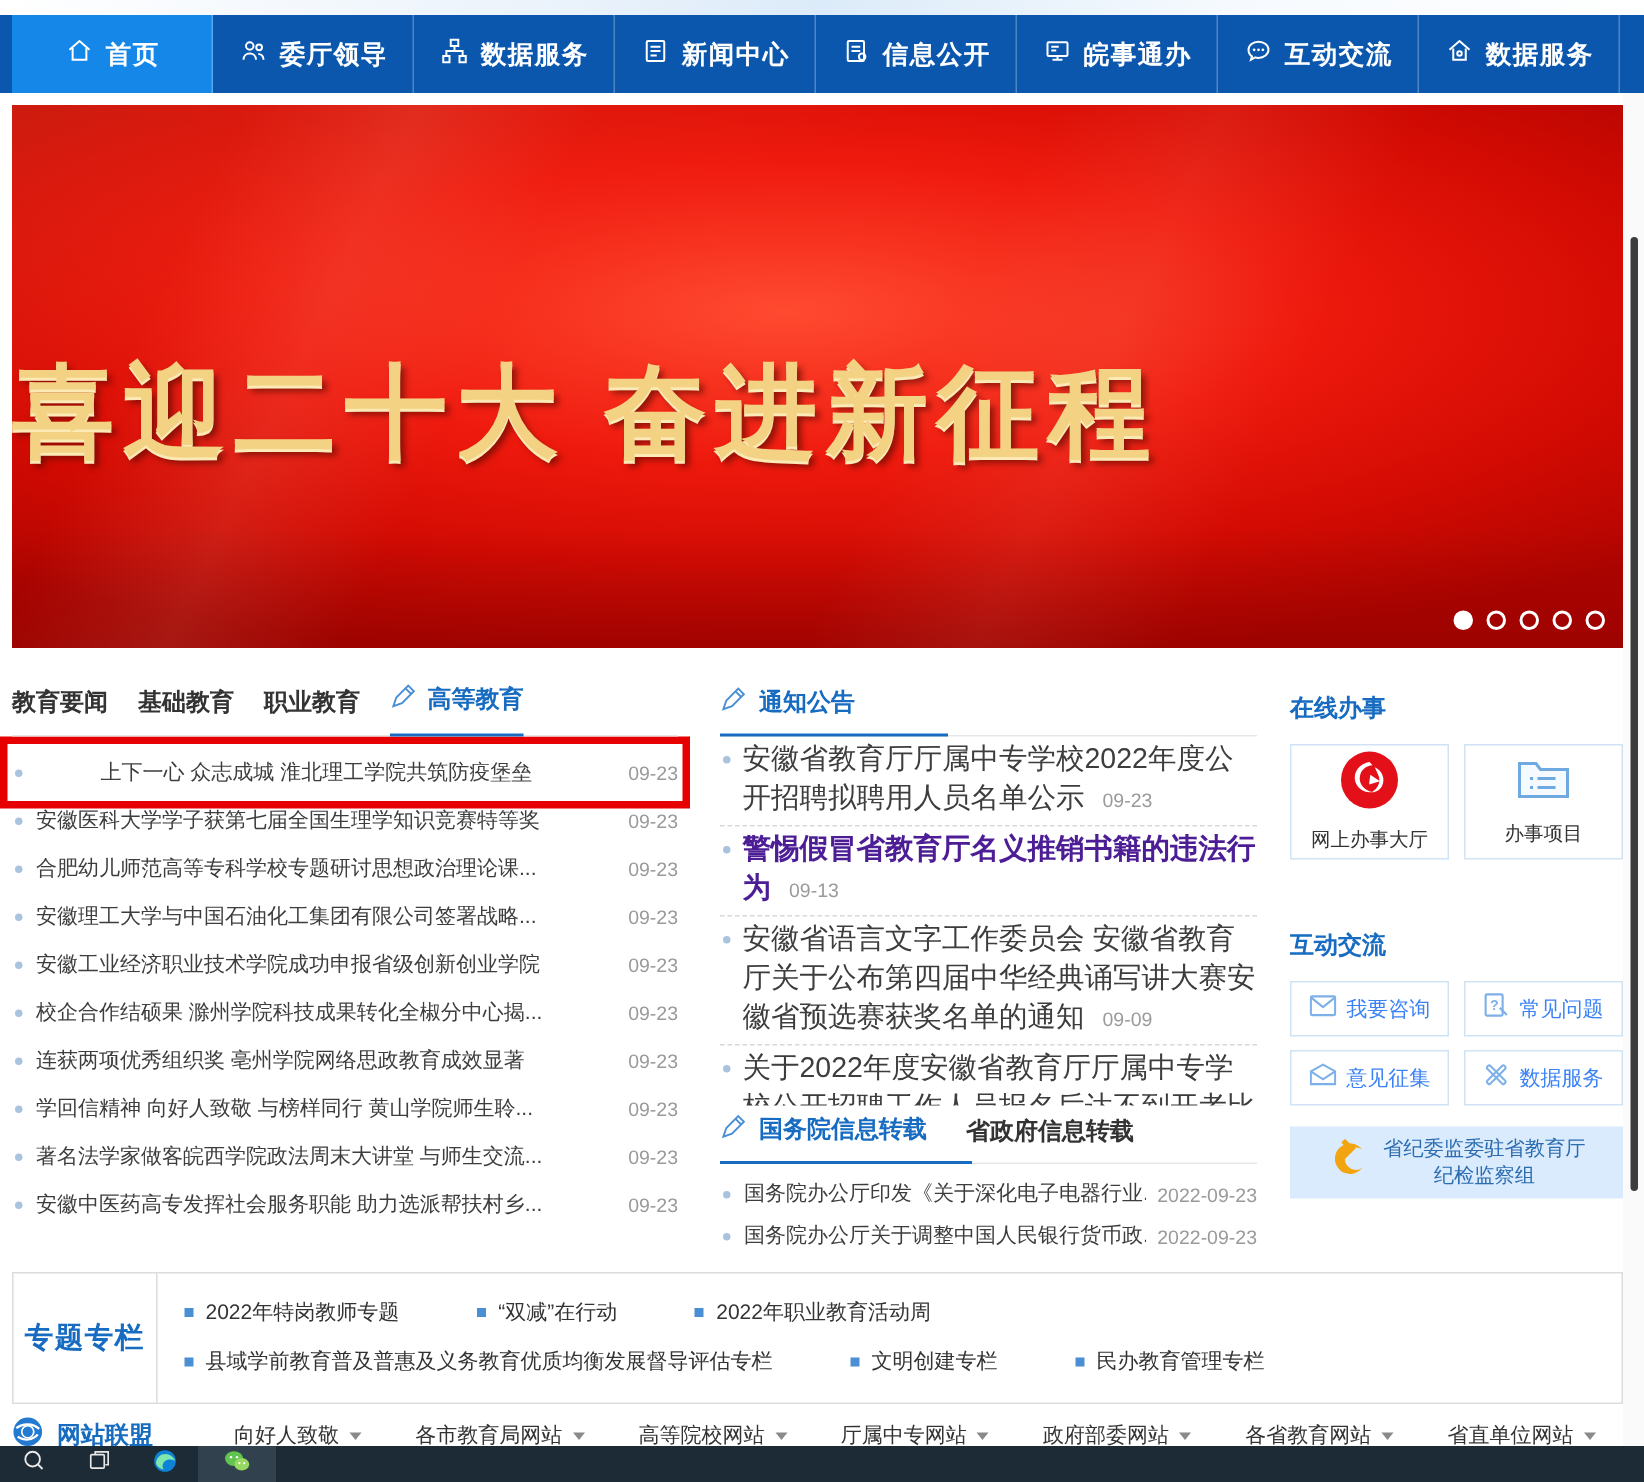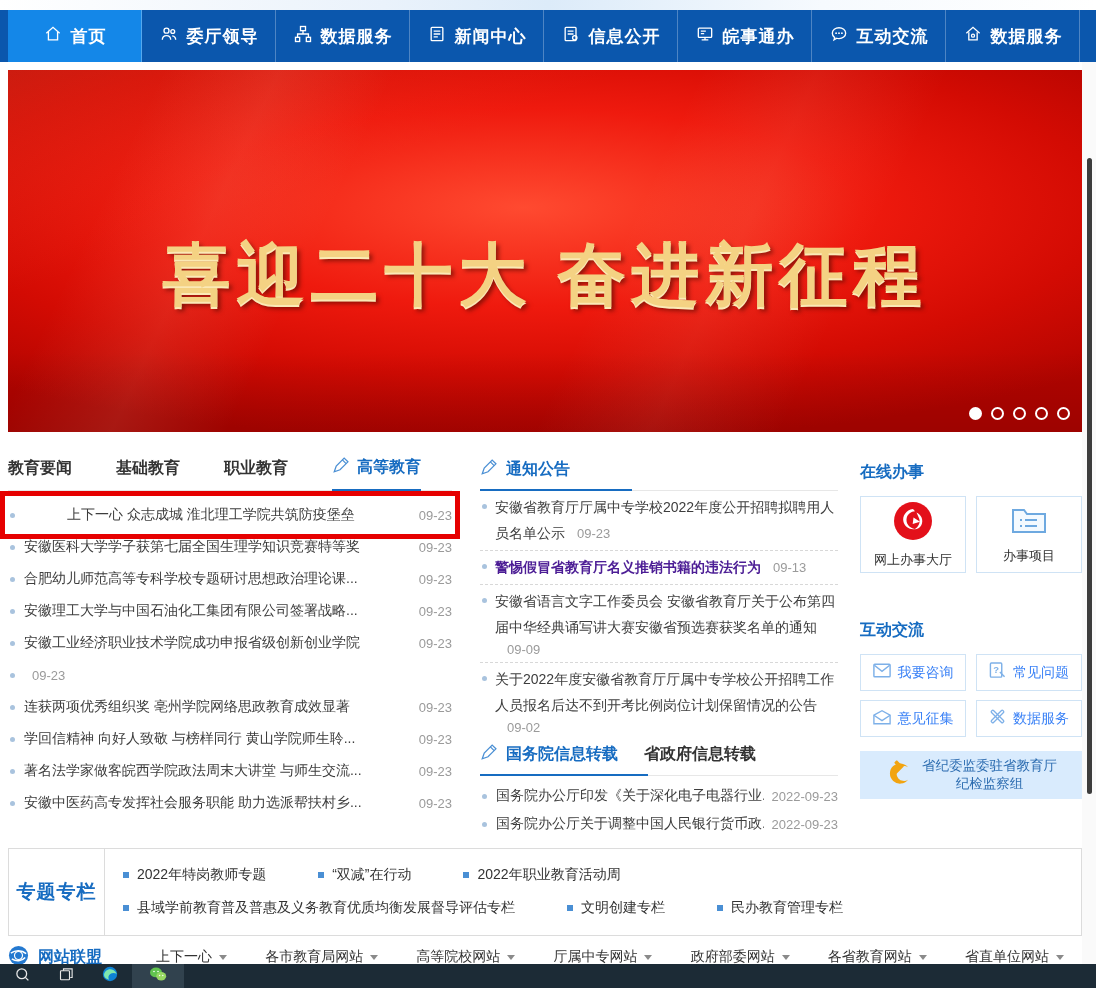--- a/index.html
+++ b/index.html
@@ -21,54 +21,54 @@
 
   
   .banner { position:absolute; left:8px; top:70px; width:1074px; height:362px; overflow:hidden;
     background:
       linear-gradient(160deg, rgba(255,120,80,.18) 0%, rgba(255,0,0,0) 30%),
       linear-gradient(0deg, rgba(120,0,0,.35) 0%, rgba(120,0,0,0) 22%),
       radial-gradient(ellipse 75% 65% at 48% 38%, #ff4a30 0%, #ef1a0e 42%, #d30b03 72%, #b10400 100%);
   }
   .banner-ray { position:absolute; left:-10%; top:0; width:120%; height:100%;
     background:linear-gradient(115deg, transparent 18%, rgba(255,210,180,.10) 26%, transparent 34%, transparent 55%, rgba(255,210,180,.08) 63%, transparent 72%); }
-  .banner-headline { position:absolute; left:0; right:0; top:160px; text-align:center;
+  .banner-headline { position:absolute; left:0; right:0; top:160px; 
     font-size:68px; font-weight:900; letter-spacing:6px; color:#f4d283;
     text-shadow:0 2px 0 #fbe9b6, 3px 4px 4px rgba(90,10,0,.65); white-space:nowrap; }
   .dots { position:absolute; right:12px; bottom:12px; display:flex; gap:9px; }
   .dot { width:13px; height:13px; border-radius:50%; border:2px solid #fff; background:transparent; cursor:pointer; }
   .dot.active { background:#fff; }
 
   
   .col-left  { position:absolute; left:8px;   top:455px; width:444px; }
   .col-mid   { position:absolute; left:480px; top:455px; width:358px; }
   .col-right { position:absolute; left:860px; top:462px; width:222px; }
 
   
-  .tab-row { display:flex; align-items:flex-end; gap:44px; height:36px; border-bottom:1px solid #e7e7e7; position:relative; }
+  .tab-row { display:flex; align-items:flex-end; gap:20px; height:36px; border-bottom:1px solid #e7e7e7; position:relative; }
   .tab { font-size:16px; font-weight:bold; color:#333; padding-bottom:11px; cursor:pointer; display:flex; align-items:center; gap:7px; }
   .tab.active { color:#176cc1; border-bottom:2px solid #176cc1; margin-bottom:-1px; }
 
   
   .news-list { padding-top:8px; }
   .news-item { height:32px; display:flex; align-items:center; cursor:pointer; }
   .news-item.hl { outline:5px solid #e60000; outline-offset:3px;gap:43px; }
   .b-dot { width:5px; height:5px; border-radius:50%; background:#a9c3de; margin:0 9px 0 2px; flex:0 0 auto; }
   .news-title { flex:1; font-size:14px; color:#3d3d3d; white-space:nowrap; overflow:hidden; }
   .news-date { font-size:13px; color:#9a9a9a; margin-left:8px; }
 
   
   .sec-head { display:flex; align-items:flex-end; height:36px; border-bottom:1px solid #e7e7e7; position:relative; gap:26px; }
   .sec-title { display:flex; align-items:center; gap:8px; font-size:16px; font-weight:bold; color:#176cc1; padding-bottom:10px; cursor:pointer; }
   .sec-title.inactive { color:#333; }
   .sec-head .u { position:absolute; left:0; bottom:-1px; height:2px; background:#176cc1; }
   .notice-list { height:246px; overflow:hidden; }
   .notice-item { position:relative; padding:3px 0 4px 15px; border-bottom:1px dashed #d8d8d8; cursor:pointer; }
   .notice-item .b-dot { position:absolute; left:2px; top:13px; margin:0; }
-  .notice-title { font-size:14px; color:#3d3d3d; line-height:26px;margin-top:12px; }
+  .notice-title { font-size:19px; color:#3d3d3d; line-height:26px;margin-top:12px; }
   .notice-item.alert .notice-title { color:#4c1d95; font-weight:bold; }
   .notice-date { font-size:13px; color:#9a9a9a; margin-left:12px; }
 
   .gov-block { margin-top:3px; }
   .gov-list { padding-top:6px; }
   .gov-item { height:28px; display:flex; align-items:center; cursor:pointer; }
   .gov-title { flex:1; font-size:14px; color:#3d3d3d; white-space:nowrap; overflow:hidden; }
 
   
   .side-title { font-size:16px; font-weight:bold; color:#176cc1; }
@@ -230,20 +230,21 @@
         <span class="news-title">安徽理工大学与中国石油化工集团有限公司签署战略...</span>
         <span class="news-date">09-23</span>
       </div>
       <div class="news-item">
         <span class="b-dot"></span>
         <span class="news-title">安徽工业经济职业技术学院成功申报省级创新创业学院</span>
         <span class="news-date">09-23</span>
       </div>
       <div class="news-item">
         <span class="b-dot"></span>
+        <span class="news-title">校企合作结硕果 滁州学院科技成果转化全椒分中心揭...</span>
         <span class="news-date">09-23</span>
       </div>
       <div class="news-item">
         <span class="b-dot"></span>
         <span class="news-title">连获两项优秀组织奖 亳州学院网络思政教育成效显著</span>
         <span class="news-date">09-23</span>
       </div>
       <div class="news-item">
         <span class="b-dot"></span>
         <span class="news-title">学回信精神 向好人致敬 与榜样同行 黄山学院师生聆...</span>
@@ -426,21 +427,21 @@
         <svg width="21" height="21" viewBox="0 0 22 22">
             <circle cx="11" cy="11" r="10" fill="#2479d0"></circle>
             <path d="M3 8.5c4.5-3.5 11.5-3.5 16 .5M4 14.5c4.5 3 10.5 2.5 14-1.5" stroke="#fff" fill="none" stroke-width="1.6"></path>
             <circle cx="11" cy="11" r="4.2" fill="none" stroke="#fff" stroke-width="1.2"></circle>
           </svg>
       </span>
       <span>网站联盟</span>
     </span>
     <span class="footer-menus">
       <span class="fmenu">
-          <span>上下一心</span>
+          <span>向好人致敬</span>
           <span class="caret"></span>
         </span>
       <span class="fmenu">
           <span>各市教育局网站</span>
           <span class="caret"></span>
         </span>
       <span class="fmenu">
           <span>高等院校网站</span>
           <span class="caret"></span>
         </span>

